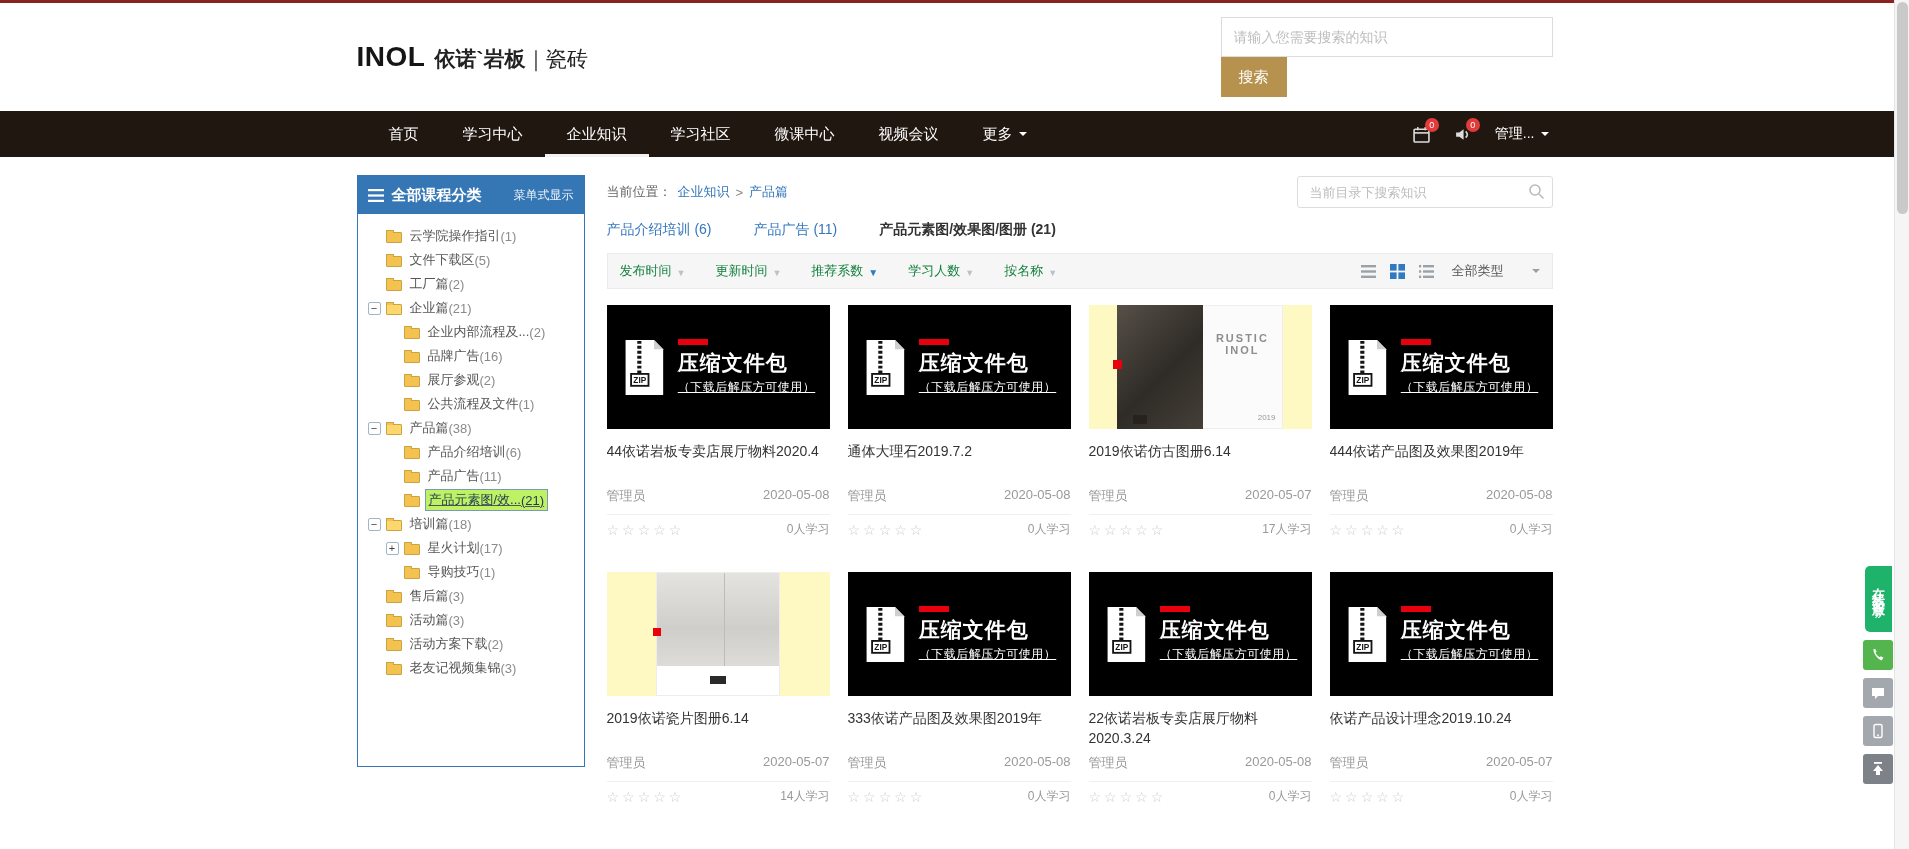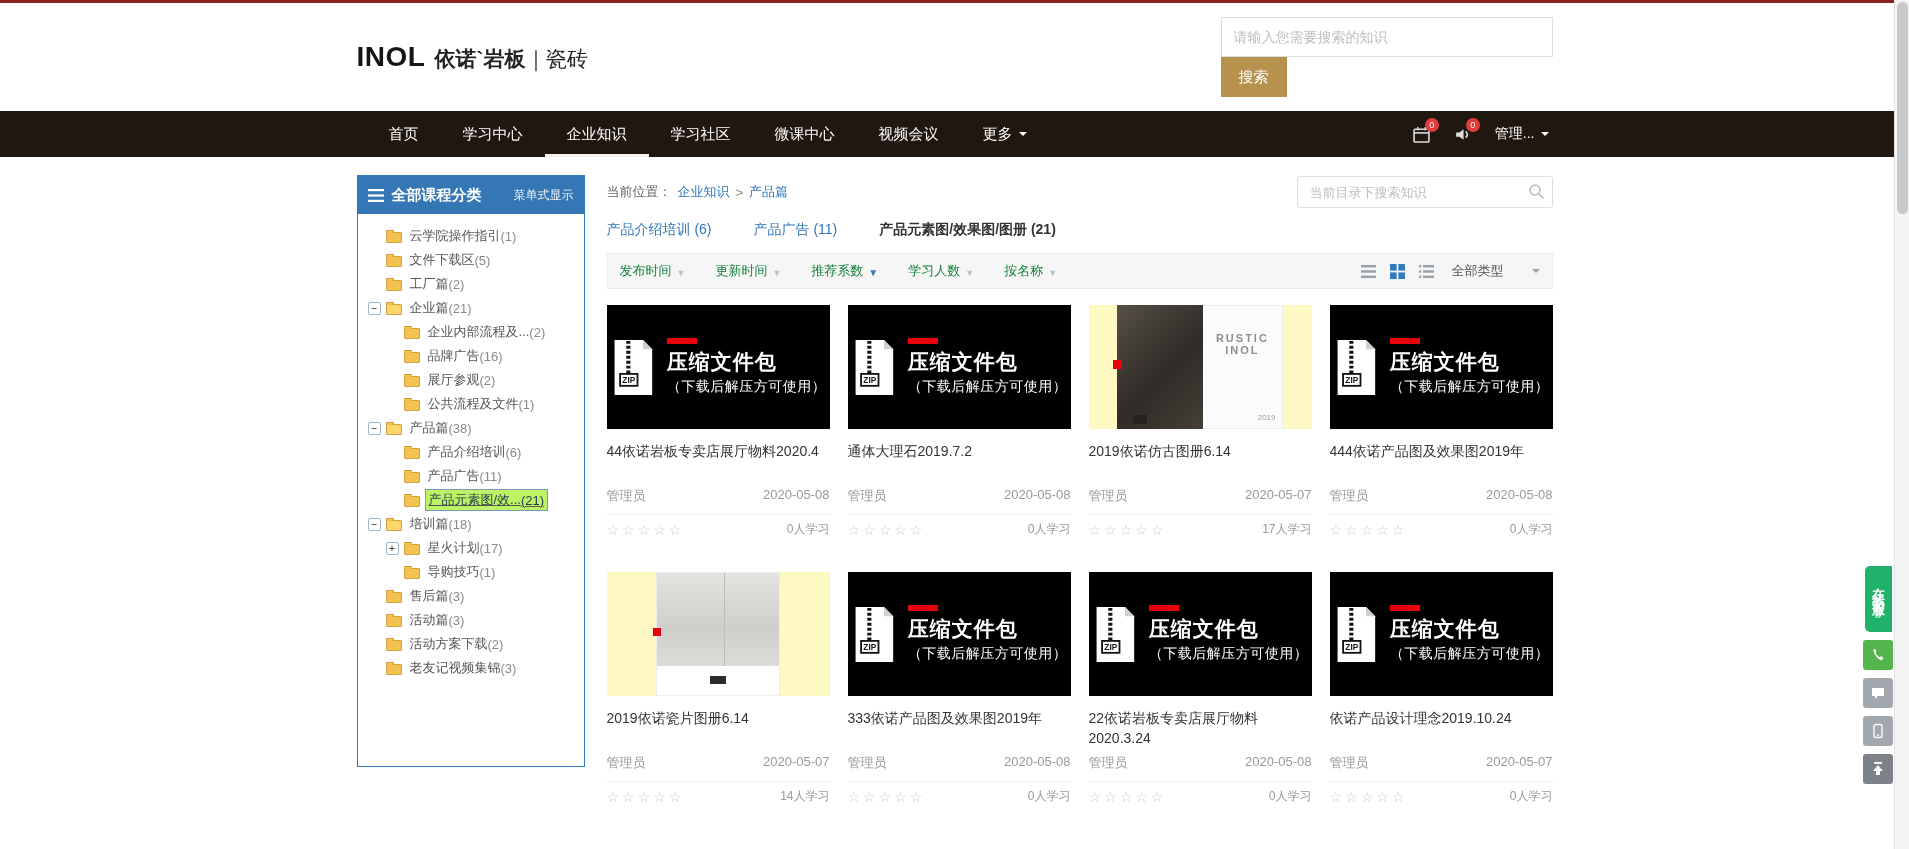--- a/index.html
+++ b/index.html
@@ -88,21 +88,21 @@
   
   .cards { margin-top:16px; display:grid; grid-template-columns:repeat(4,1fr); column-gap:18px; row-gap:34px; }
   .card { background:#fff; cursor:pointer; }
   .cover { height:124px; position:relative; overflow:hidden; }
   .cover.zip { background:#000; display:flex; align-items:center; justify-content:center; }
   .zip-wrap { display:flex; align-items:center; gap:13px; }
   .zip-doc { width:44px; height:57px; }
   .zip-texts { display:flex; flex-direction:column; align-items:flex-start; }
   .red-dash { width:30px; height:6px; background:#e8000d; margin-bottom:7px; }
   .zip-title { color:#fff; font-size:21px; font-weight:bold; letter-spacing:1px; line-height:1; }
-  .zip-sub { color:#fff; font-size:14px; margin-top:6px; letter-spacing:0.5px; }
+  .zip-sub { color:#fff; font-size:12px; margin-top:6px; letter-spacing:0.5px;text-decoration:underline; }
 
   .cover.catalog { background:#fef9c3; }
   .rustic { position:relative; width:100%; height:100%; display:flex; padding:0 13%; }
   .rustic-dark { width:52%; height:100%; background:linear-gradient(135deg,#575049 0%,#2f2b26 55%,#453f38 100%); }
   .rustic-light { width:48%; height:100%; background:#fbfbfb; border:1px solid #eee; border-left:none; position:relative; }
   .r-t0,.r-t1 { display:block; text-align:center; color:#8e8e8e; font-weight:bold; font-size:11px; letter-spacing:2px; }
   .r-t0 { margin-top:26px; }
   .r-year { position:absolute; bottom:6px; right:6px; font-size:8px; color:#999; }
   .r-logo { position:absolute; bottom:5px; left:20%; width:14px; height:9px; background:#26221e; }
   .r-red { position:absolute; left:11%; top:44%; width:9px; height:9px; background:#e8000d; }

